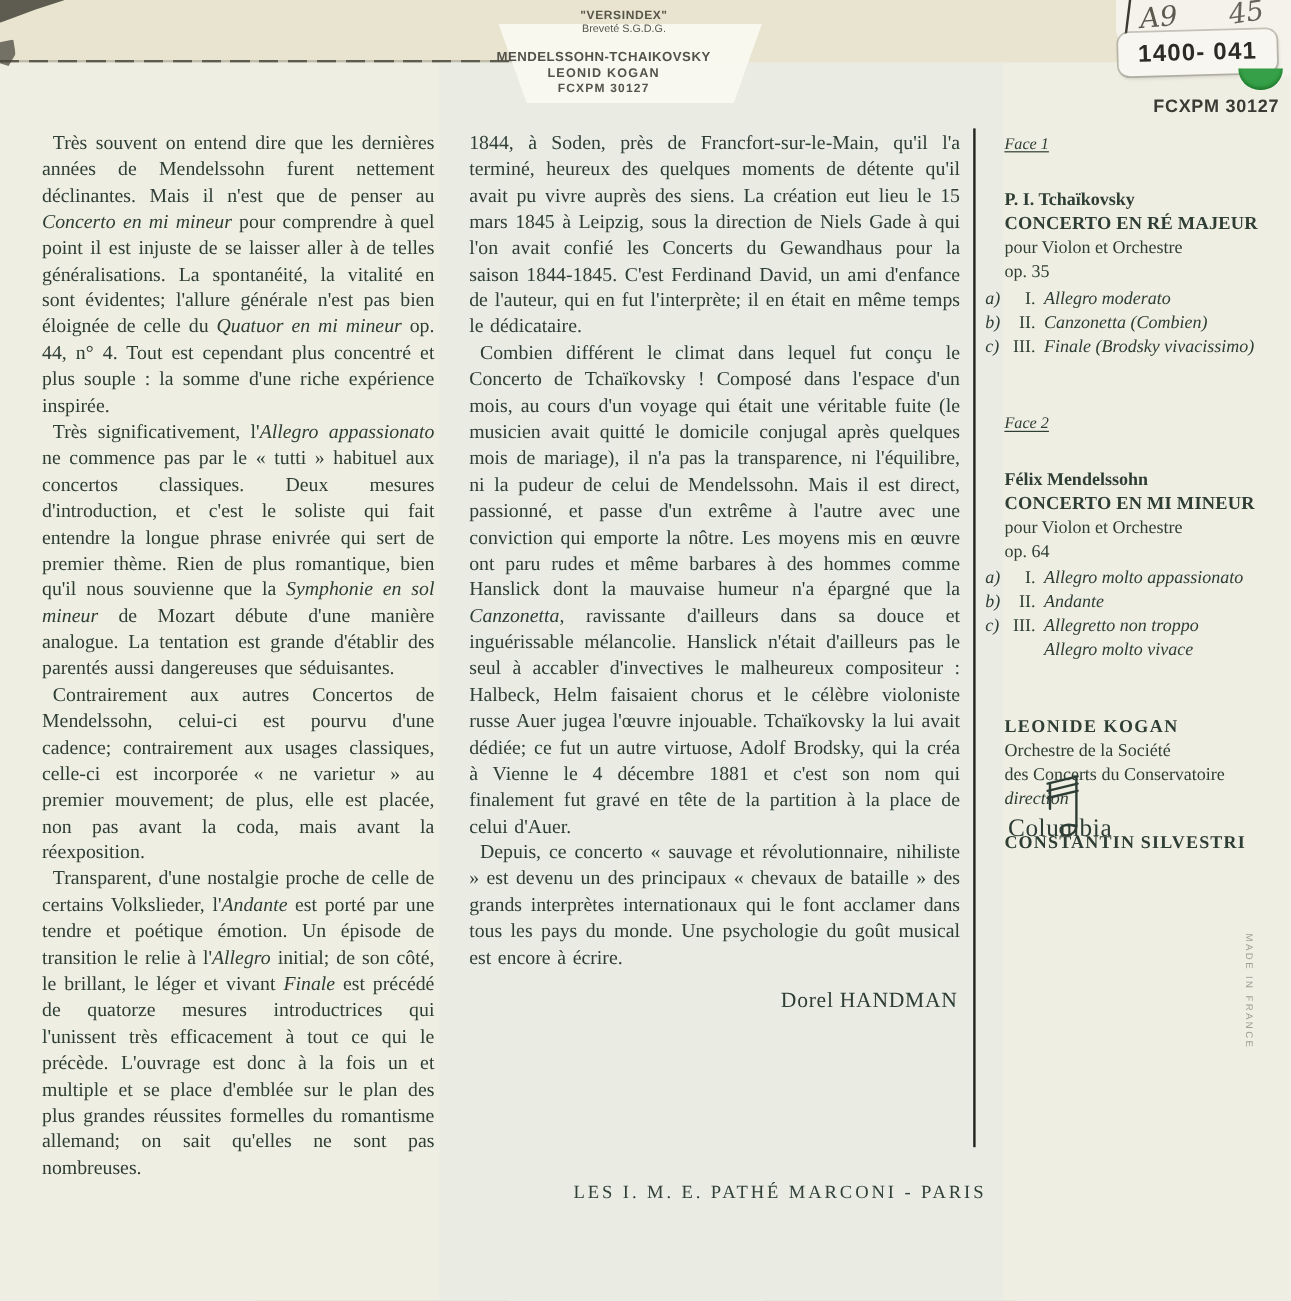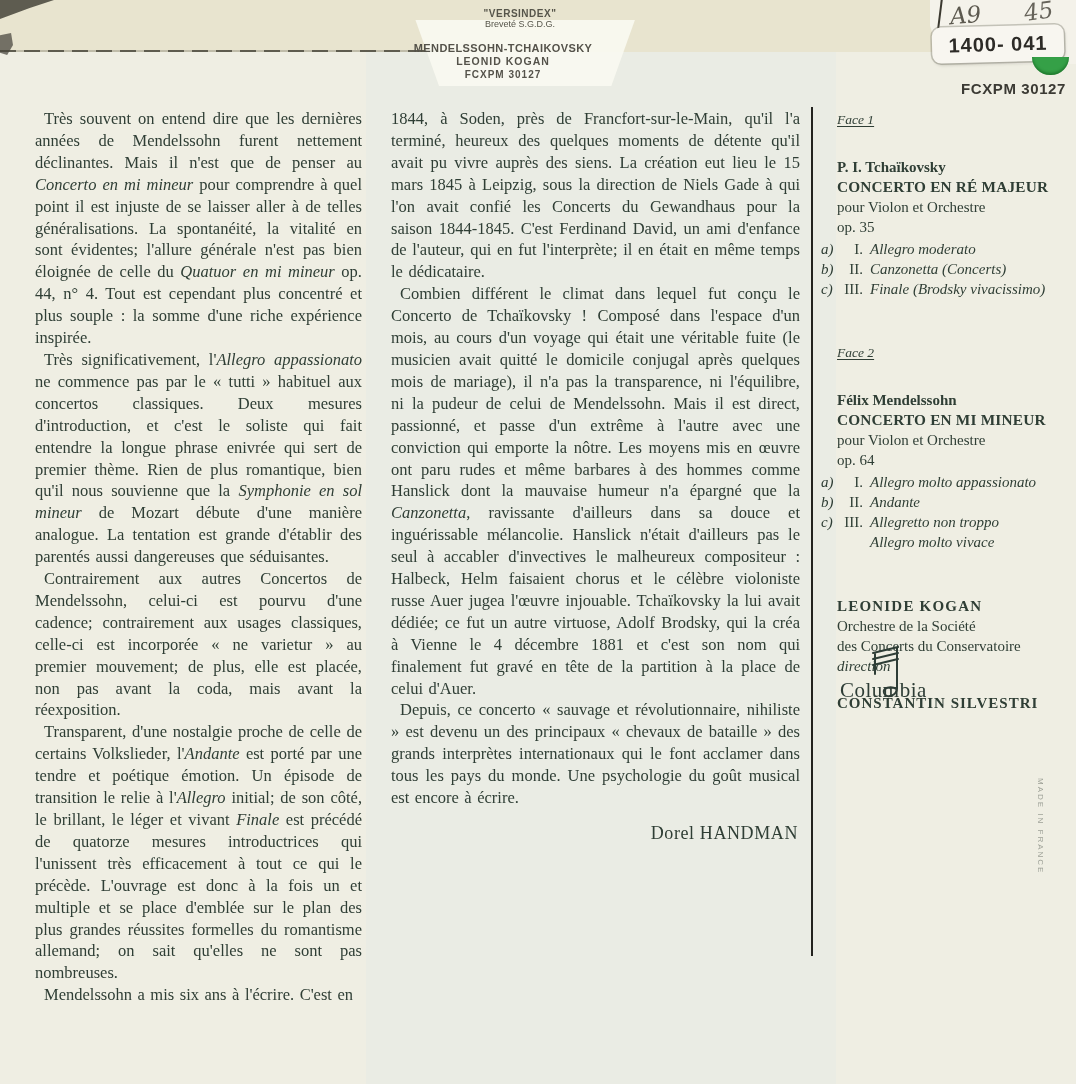--- a/index.html
+++ b/index.html
@@ -112,21 +112,20 @@
   <div class="hand-right">45</div>
   <div class="sticker">1400- 041</div>
   <div class="green-mark"></div>
   <div class="catalog">FCXPM 30127</div>
 
   <div class="col1">
       <p class="para indent"><span>Très souvent on entend dire que les dernières années de Mendelssohn furent nettement déclinantes. Mais il n'est que de penser au </span><em>Concerto en mi mineur</em><span> pour comprendre à quel point il est injuste de se laisser aller à de telles généralisations. La spontanéité, la vitalité en sont évidentes; l'allure générale n'est pas bien éloignée de celle du </span><em>Quatuor en mi mineur</em><span> op. 44, n° 4. Tout est cependant plus concentré et plus souple : la somme d'une riche expérience inspirée.</span></p>
       <p class="para indent"><span>Très significativement, l'</span><em>Allegro appassionato</em><span> ne commence pas par le « tutti » habituel aux concertos classiques. Deux mesures d'introduction, et c'est le soliste qui fait entendre la longue phrase enivrée qui sert de premier thème. Rien de plus romantique, bien qu'il nous souvienne que la </span><em>Symphonie en sol mineur</em><span> de Mozart débute d'une manière analogue. La tentation est grande d'établir des parentés aussi dangereuses que séduisantes.</span></p>
       <p class="para indent"><span>Contrairement aux autres Concertos de Mendelssohn, celui-ci est pourvu d'une cadence; contrairement aux usages classiques, celle-ci est incorporée « ne varietur » au premier mouvement; de plus, elle est placée, non pas avant la coda, mais avant la réexposition.</span></p>
       <p class="para indent"><span>Transparent, d'une nostalgie proche de celle de certains Volkslieder, l'</span><em>Andante</em><span> est porté par une tendre et poétique émotion. Un épisode de transition le relie à l'</span><em>Allegro</em><span> initial; de son côté, le brillant, le léger et vivant </span><em>Finale</em><span> est précédé de quatorze mesures introductrices qui l'unissent très efficacement à tout ce qui le précède. L'ouvrage est donc à la fois un et multiple et se place d'emblée sur le plan des plus grandes réussites formelles du romantisme allemand; on sait qu'elles ne sont pas nombreuses.</span></p>
-      <p class="para indent"><span>Mendelssohn a mis six ans à l'écrire. C'est en</span></p>
     </div>
 
   <div class="col2">
     <div>
         <p class="para"><span>1844, à Soden, près de Francfort-sur-le-Main, qu'il l'a terminé, heureux des quelques moments de détente qu'il avait pu vivre auprès des siens. La création eut lieu le 15 mars 1845 à Leipzig, sous la direction de Niels Gade à qui l'on avait confié les Concerts du Gewandhaus pour la saison 1844-1845. C'est Ferdinand David, un ami d'enfance de l'auteur, qui en fut l'interprète; il en était en même temps le dédicataire.</span></p>
         <p class="para indent"><span>Combien différent le climat dans lequel fut conçu le Concerto de Tchaïkovsky ! Composé dans l'espace d'un mois, au cours d'un voyage qui était une véritable fuite (le musicien avait quitté le domicile conjugal après quelques mois de mariage), il n'a pas la transparence, ni l'équilibre, ni la pudeur de celui de Mendelssohn. Mais il est direct, passionné, et passe d'un extrême à l'autre avec une conviction qui emporte la nôtre. Les moyens mis en œuvre ont paru rudes et même barbares à des hommes comme Hanslick dont la mauvaise humeur n'a épargné que la </span><em>Canzonetta</em><span>, ravissante d'ailleurs dans sa douce et inguérissable mélancolie. Hanslick n'était d'ailleurs pas le seul à accabler d'invectives le malheureux compositeur : Halbeck, Helm faisaient chorus et le célèbre violoniste russe Auer jugea l'œuvre injouable. Tchaïkovsky la lui avait dédiée; ce fut un autre virtuose, Adolf Brodsky, qui la créa à Vienne le 4 décembre 1881 et c'est son nom qui finalement fut gravé en tête de la partition à la place de celui d'Auer.</span></p>
         <p class="para indent"><span>Depuis, ce concerto « sauvage et révolutionnaire, nihiliste » est devenu un des principaux « chevaux de bataille » des grands interprètes internationaux qui le font acclamer dans tous les pays du monde. Une psychologie du goût musical est encore à écrire.</span></p>
       </div>
     <div class="byline">Dorel HANDMAN</div>
   </div>
@@ -142,21 +141,21 @@
       <div class="opus">op. 35</div>
       <div class="movements">
           <div class="mv-row">
             <span class="mv-label">a)</span>
             <span class="mv-num">I.</span>
             <span class="mv-name">Allegro moderato</span>
           </div>
           <div class="mv-row">
             <span class="mv-label">b)</span>
             <span class="mv-num">II.</span>
-            <span class="mv-name">Canzonetta (Concerts)</span>
+            <span class="mv-name">Canzonetta (Combien)</span>
           </div>
           <div class="mv-row">
             <span class="mv-label">c)</span>
             <span class="mv-num">III.</span>
             <span class="mv-name">Finale (Brodsky vivacissimo)</span>
           </div>
         </div>
     </div>
     <div class="face-block face-block2">
       <div class="face-heading">Face 2</div>
@@ -200,14 +199,15 @@
         <line x1="7" y1="15" x2="32" y2="9"></line>
         <line x1="7" y1="21" x2="32" y2="15"></line>
         <path d="M31 44 C31 52 20 55 18 49 C16.5 44 24 41.5 31 45"></path>
       </g>
     </svg>
     <span class="columbia-word">Columbia</span>
   </div>
 
   <div class="edge-text">MADE IN FRANCE</div>
 
+  <div class="footer">LES I. M. E. PATHÉ MARCONI - PARIS</div>
 
 </div>
 
 </body></html>

